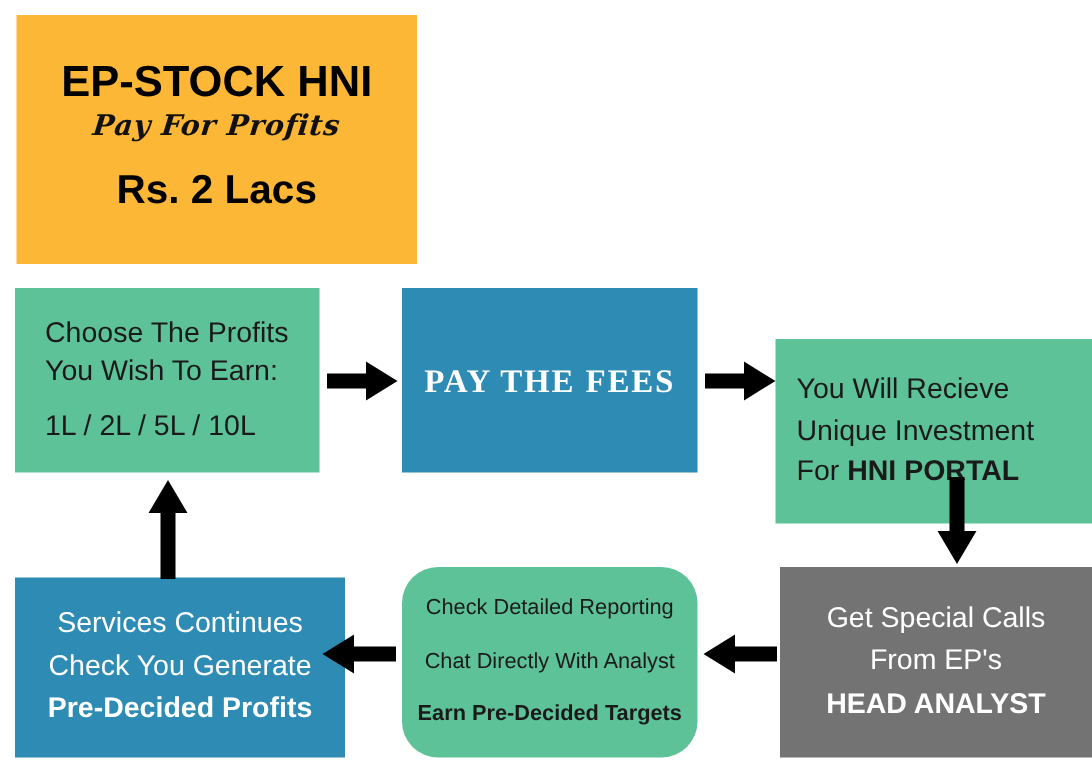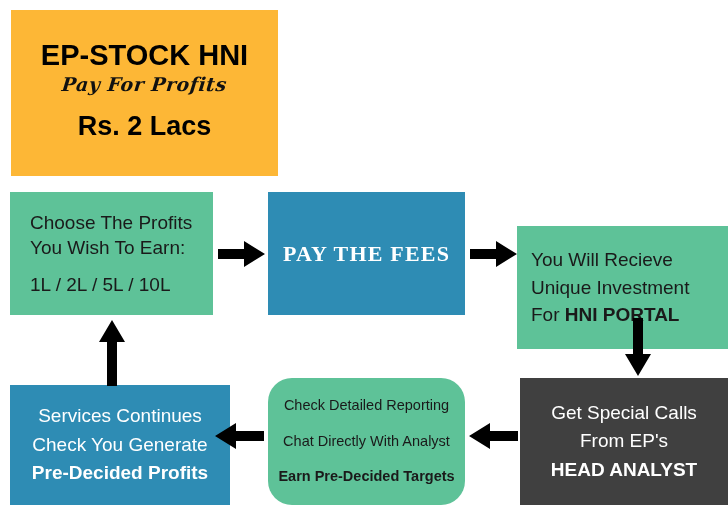--- a/index.html
+++ b/index.html
@@ -162,21 +162,21 @@
   }
   #reporting-box .line.strong {
     font-weight: bold;
   }
 
   #calls-box {
     left: 520px;
     top: 378px;
     width: 208px;
     height: 127px;
-    background: #404040;
+    background: #737373;
   }
   #calls-box .line {
     font-size: 19px;
     color: #ffffff;
     line-height: 1.5;
     text-align: center;
     white-space: nowrap;
   }
   #calls-box .line.strong {
     font-weight: bold;

